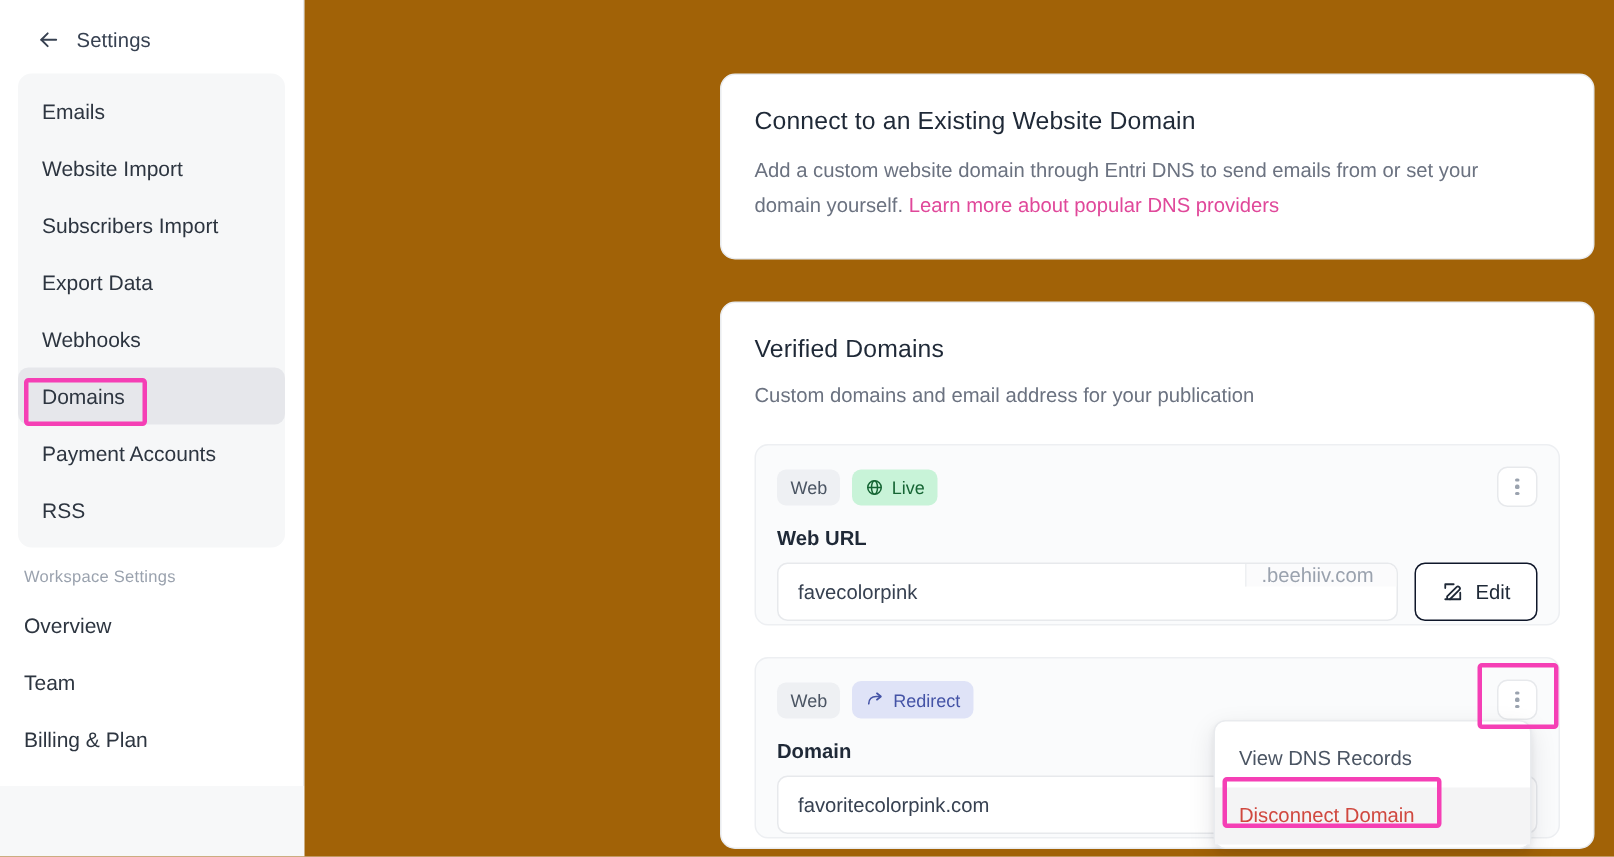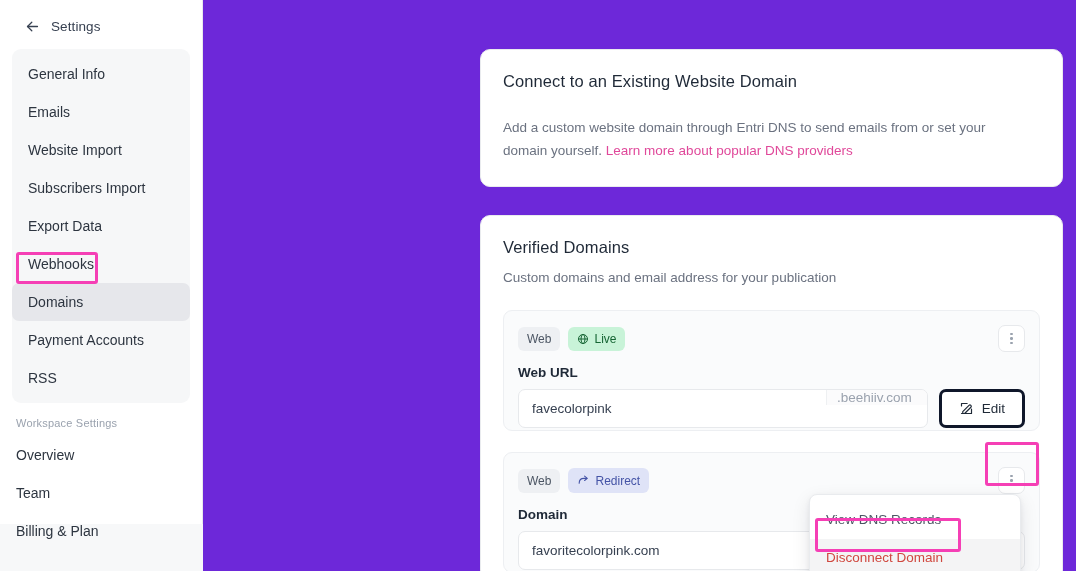--- a/index.html
+++ b/index.html
@@ -97,21 +97,21 @@
     left: 16px;
     top: 252px;
     width: 82px;
     height: 32px;
   }
 
   
   .main {
     flex: 1;
     height: 571px;
-    background: #6d28d9;
+    background: #a16207;
     position: relative;
     overflow: hidden;
   }
 
   .content-col {
     position: absolute;
     left: 277px;     
     top: 49px;
     width: 583px;
   }
@@ -123,21 +123,21 @@
     padding: 22px 22px 24px 22px;
   }
 
   .card-title {
     font-size: 16.5px;
     font-weight: 400;
     color: #1f2937;
     letter-spacing: .1px;
   }
   .card-sub {
-    margin-top: 25px;
+    margin-top: 11px;
     font-size: 13.5px;
     line-height: 23px;
     color: #6b7280;
     max-width: 510px;
   }
   .link-pink {
     color: #e0489a;
     text-decoration: none;
     cursor: pointer;
   }
@@ -262,21 +262,21 @@
     white-space: nowrap;
   }
 
   .edit-btn {
     display: inline-flex;
     align-items: center;
     justify-content: center;
     gap: 8px;
     padding: 0 17px;
     background: #ffffff;
-    border: 3px solid #0f172a;
+    border: 1px solid #0f172a;
     border-radius: 7px;
     font-size: 13.5px;
     color: #1f2937;
     cursor: pointer;
     white-space: nowrap;
     font-family: "Liberation Sans", sans-serif;
   }
 
   
   .dropdown {
@@ -326,21 +326,20 @@
 
     <div class="sidebar-header">
       <svg class="back-arrow" viewBox="0 0 24 24" fill="none" stroke="currentColor" stroke-width="1.8" stroke-linecap="round" stroke-linejoin="round">
         <line x1="19" y1="12" x2="5" y2="12"></line>
         <polyline points="11 18 5 12 11 6"></polyline>
       </svg>
       <span class="sidebar-header-title">Settings</span>
     </div>
 
     <nav class="nav-panel">
-      <div class="nav-item">General Info</div>
       <div class="nav-item">Emails</div>
       <div class="nav-item">Website Import</div>
       <div class="nav-item">Subscribers Import</div>
       <div class="nav-item">Export Data</div>
       <div class="nav-item">Webhooks</div>
       <div class="nav-item active">Domains</div>
       <div class="nav-item">Payment Accounts</div>
       <div class="nav-item">RSS</div>
     </nav>
 

